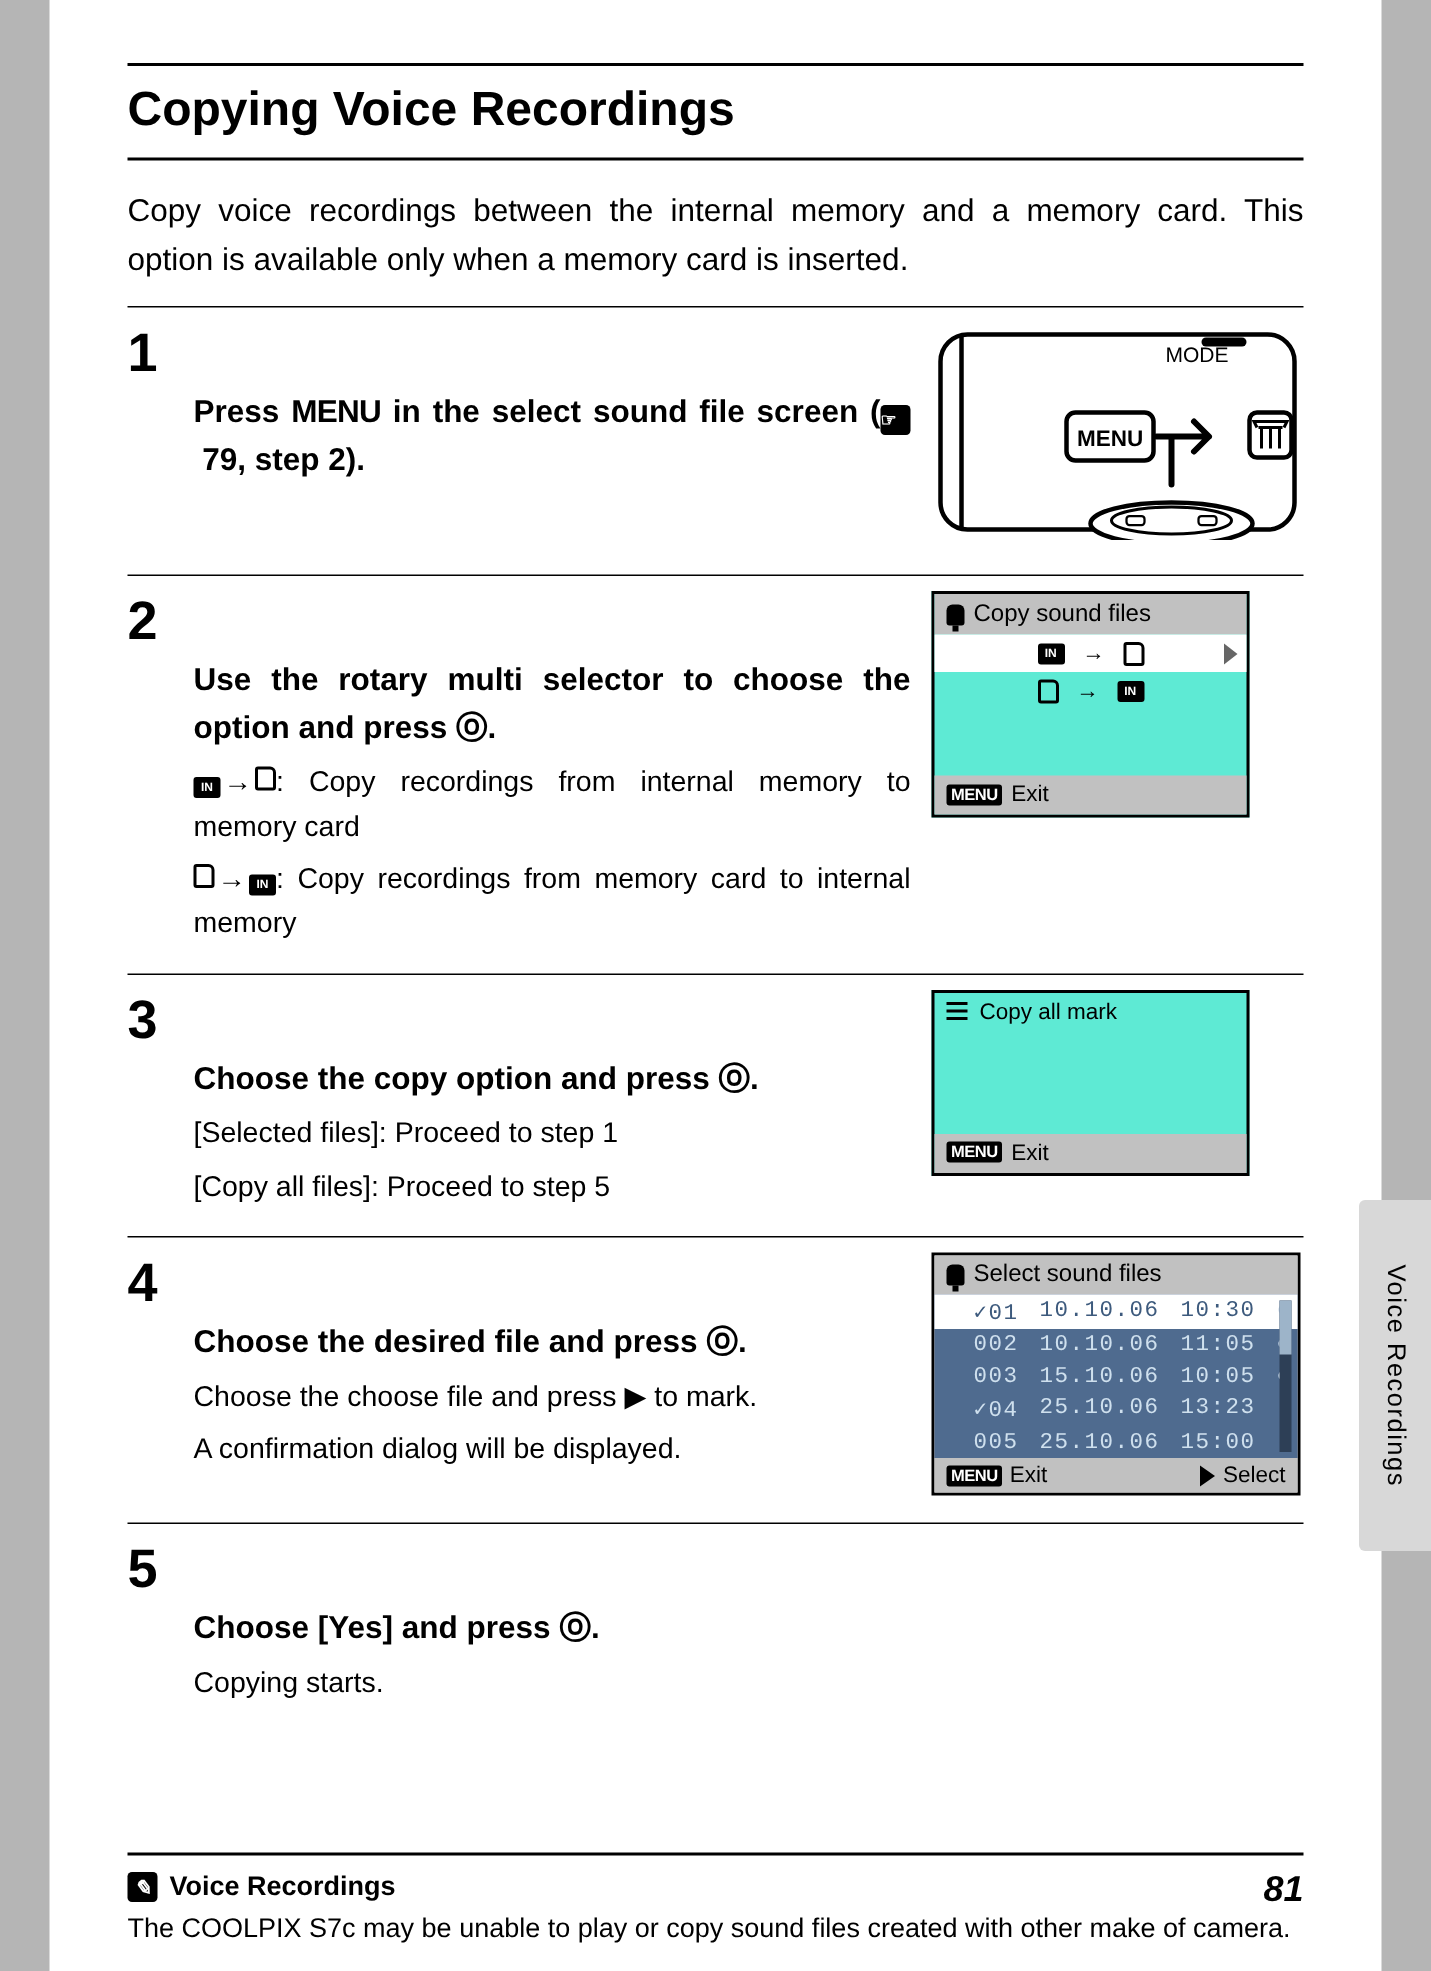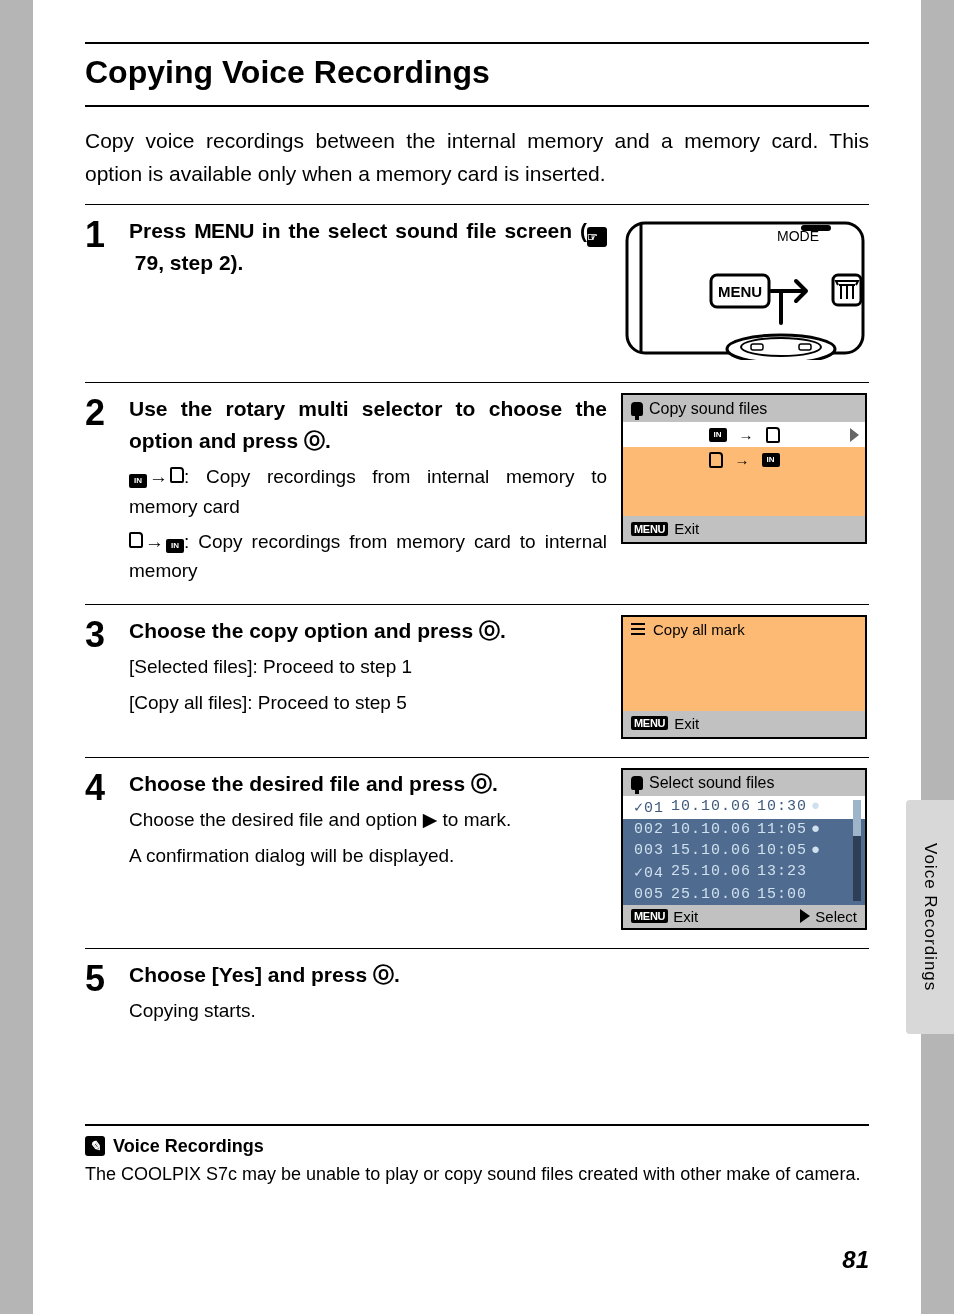--- a/index.html
+++ b/index.html
@@ -17,56 +17,56 @@
     border-bottom: 2px solid #000;
     padding: 10px 0 14px 0;
     margin-bottom: 18px;
   }
   .title { font-size: 32px; font-weight: bold; }
   .intro { font-size: 21px; line-height: 1.55; text-align: justify; margin-bottom: 14px; }
 
   .step { display: flex; align-items: flex-start; padding: 10px 0 18px 0; border-top: 1px solid #000; }
   .step:first-of-type { border-top: 1px solid #000; }
   .step-num { font-size: 36px; font-weight: bold; width: 44px; flex-shrink: 0; line-height: 1; margin-top: 2px; }
-  .step-body { flex: 1; padding-right: 14px; }
+  .step-body { flex: 1; padding-right: 14px; margin-top: 44px; }
   .step-head { font-size: 21px; font-weight: bold; line-height: 1.5; text-align: justify; }
   .step-head.j { text-align: justify; text-align-last: left; }
   .step-sub { font-size: 19px; line-height: 1.55; margin-top: 6px; text-align: justify; }
   .step-fig { width: 248px; flex-shrink: 0; }
 
   .menu-word { font-family: "Arial Black", Arial, sans-serif; font-weight: 900; letter-spacing: -0.5px; }
   .ok-glyph { font-weight: bold; }
   .ref-glyph { display:inline-block; width:20px; height:20px; background:#000; color:#fff; border-radius:3px; text-align:center; font-size:12px; line-height:20px; vertical-align:-3px; }
 
   
   .cam-sketch { width: 248px; height: 145px; }
 
   
   .lcd {
-    width: 246px; border: 2px solid #000; background: #fdba74; font-size: 15px;
+    width: 212px; border: 2px solid #000; background: #5eead4; font-size: 15px;
   }
   .lcd-title { display:flex; align-items:center; gap:6px; background:#c1c1c1; padding: 5px 8px 4px 8px; font-size: 16px; }
   .lcd-row { padding: 4px 8px; display:flex; align-items:center; gap:8px; position:relative; }
   .lcd-row.sel { background:#fff; }
   .lcd-row.sel::after {
     content:""; position:absolute; right:6px; top:50%; transform:translateY(-50%);
     border-left:9px solid #666; border-top:7px solid transparent; border-bottom:7px solid transparent;
   }
   .lcd-body { min-height: 94px; }
   .lcd-foot { display:flex; align-items:center; gap:6px; padding: 4px 8px 5px 8px; background:#c1c1c1; }
   .menu-pill { display:inline-block; background:#000; color:#fff; font-size:11px; font-weight:bold; padding:1px 3px; border-radius:2px; letter-spacing:-0.3px; }
   .mic-icon { display:inline-block; width:12px; height:14px; background:#000; border-radius:4px 4px 2px 2px; position:relative; }
   .mic-icon::after { content:""; position:absolute; left:4px; top:14px; width:4px; height:4px; background:#000; }
   .grid-icon { display:inline-block; width:14px; height:12px; background:linear-gradient(#000,#000) 0 0/14px 2px no-repeat, linear-gradient(#000,#000) 0 5px/14px 2px no-repeat, linear-gradient(#000,#000) 0 10px/14px 2px no-repeat; }
 
   
   .lcd2 { width:246px; border:2px solid #000; font-family: "Courier New", monospace; }
   .lcd2-title { background:#c1c1c1; color:#000; padding:4px 8px; font-family: Arial,sans-serif; font-size:16px; display:flex; gap:6px; align-items:center; }
   .lcd2-rows { background:#4f6b8f; color:#cfe0ee; position:relative; }
-  .lcd2 .frow { display:flex; gap:2px; padding:2px 22px 2px 8px; font-size:15px; letter-spacing:1px;text-align:center; }
+  .lcd2 .frow { display:flex; gap:14px; padding:2px 22px 2px 26px; font-size:15px; letter-spacing:1px; }
   .lcd2 .frow .c1 { width:36px; }
   .lcd2 .frow .c2 { width:84px; }
   .lcd2 .frow .c3 { width:54px; }
   .lcd2 .frow.sel { background:#fff; color:#3d5a7d; }
   .lcd2 .scroll { position:absolute; right:4px; top:4px; bottom:4px; width:8px; background:#2d3f56; }
   .lcd2 .scroll::before { content:""; position:absolute; left:0; right:0; top:0; height:36px; background:#9db4c9; }
   .lcd2 .micdot { color:#cfe0ee; }
   .lcd2-foot { background:#c1c1c1; color:#000; padding:3px 8px; display:flex; justify-content:space-between; font-family:Arial,sans-serif; font-size:15px; }
   .lcd2-foot .l, .lcd2-foot .r { display:flex; align-items:center; gap:5px; }
   .play-tri { display:inline-block; width:0; height:0; border-left:10px solid #000; border-top:7px solid transparent; border-bottom:7px solid transparent; }
@@ -197,21 +197,21 @@
       </div>
     </div>
   </div>
 
   <div class="step">
     <div class="step-num">4</div>
     <div class="step-body">
       <p class="step-head">
         <span>Choose the desired file and press </span><span class="ok-glyph">ⓞ</span><span>.</span>
       </p>
-      <p class="step-sub">Choose the desired file and option ▶ to mark.</p>
+      <p class="step-sub">Choose the choose file and press ▶ to mark.</p>
       <p class="step-sub">A confirmation dialog will be displayed.</p>
     </div>
     <div class="step-fig">
       <div class="lcd2">
         <div class="lcd2-title">
           <span class="mic-icon"></span>
           <span>Select sound files</span>
         </div>
         <div class="lcd2-rows" id="file-rows">
           <div class="scroll"></div>

